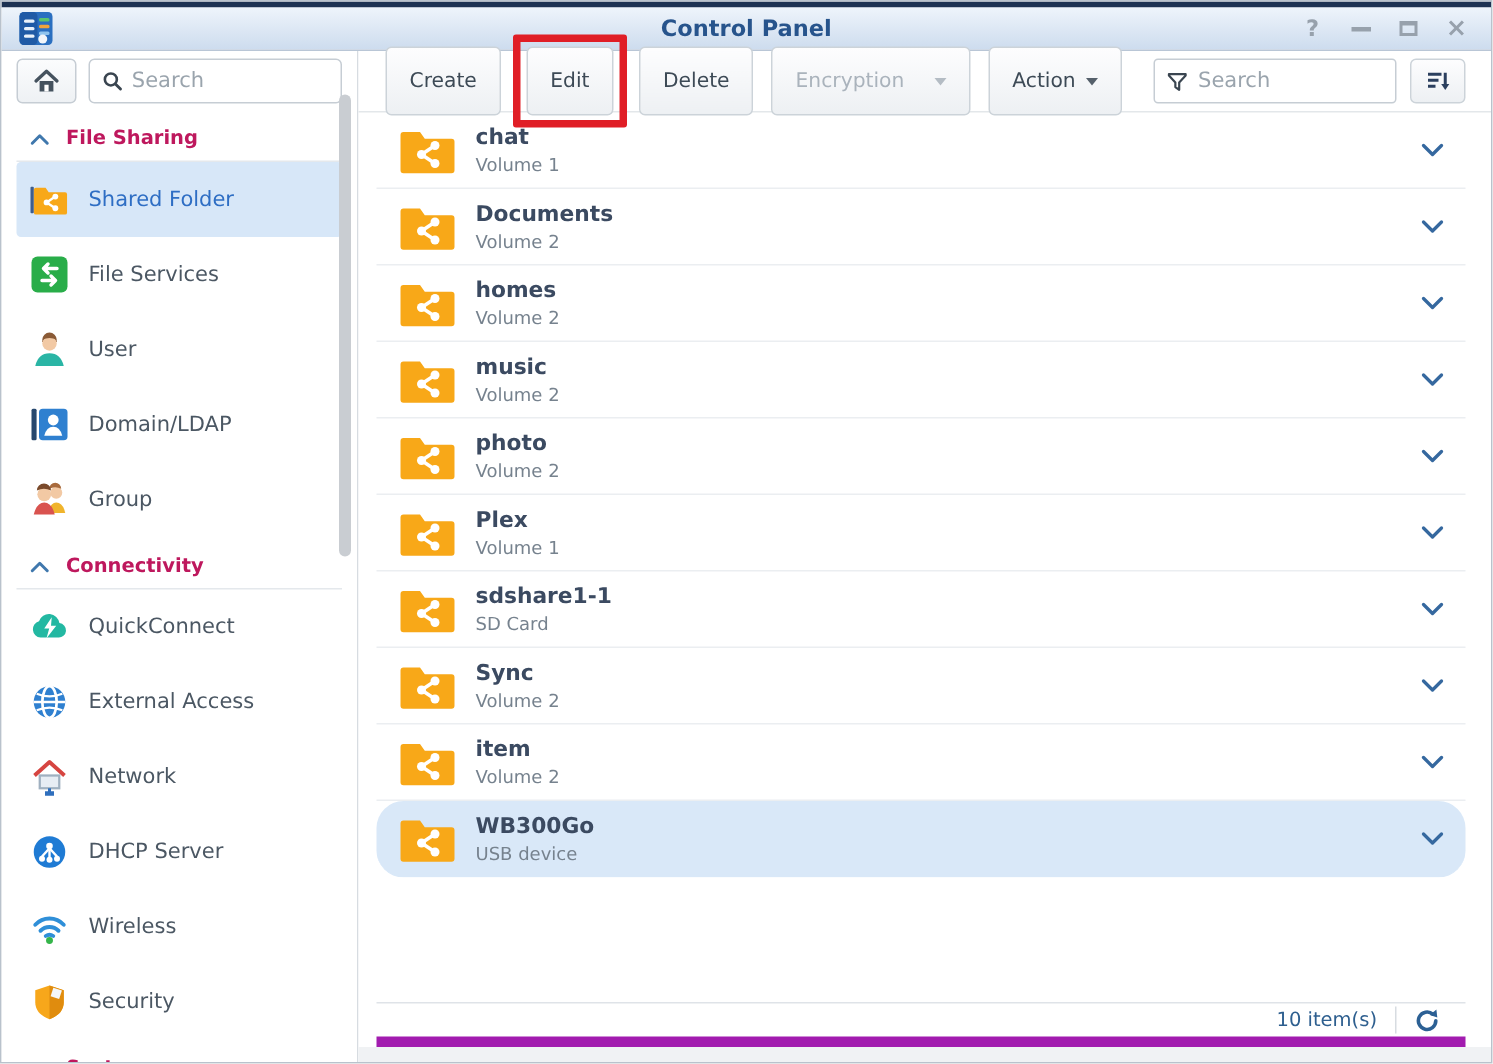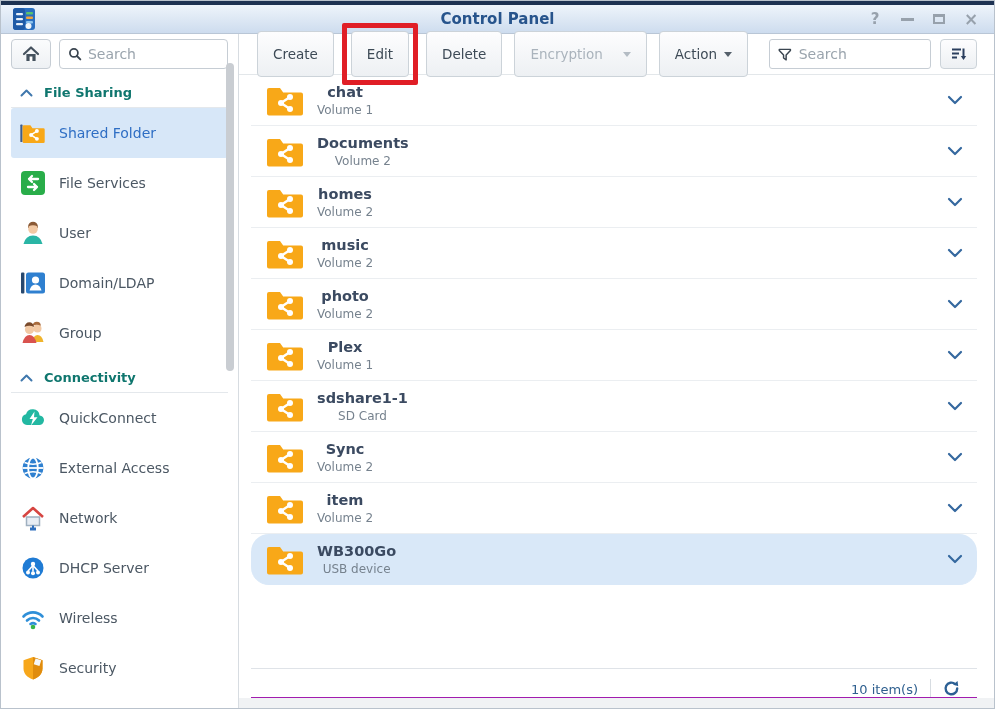--- a/index.html
+++ b/index.html
@@ -42,21 +42,21 @@
     flex:1; height:30px; border:1px solid #c6cdd4; border-radius:4px; background:#fff;
     display:flex; align-items:center; padding:0 8px; gap:6px;
   }
   .side-search input {
     border:none; outline:none; width:100%; font-size:14px;
     font-family:inherit; color:#3c4856; background:transparent;
   }
   .side-search input::placeholder { color:#9aa4ad; }
   .section-head {
     display:flex; align-items:center; gap:11px; padding:12px 0 7px 19px;
-    font-size:13px; font-weight:bold; color:#0f766e; cursor:pointer;
+    font-size:13px; font-weight:bold; color:#be185d; cursor:pointer;
   }
   .section-rule { border-bottom:1px solid #e4e8ec; margin:0 10px 0 10px; }
   .side-item {
     display:flex; align-items:center; gap:13px;
     height:50px; margin:0 10px; padding-left:9px; border-radius:3px;
     font-size:14px; color:#4b5763; cursor:pointer;
   }
   .side-item.selected { background:#d7e7f8; color:#2e6ec4; }
   .side-item .ico { width:26px; height:26px; flex:none; }
   .side-scroll-thumb {
@@ -91,28 +91,28 @@
     border:1px solid #ccd3d9; border-radius:4px; display:flex; align-items:center; justify-content:center; cursor:pointer;
   }
   
   .list { flex:1; padding:0 17px 0 12px; overflow:hidden; border-top:1px solid #e3e7ea; }
   .frow {
     height:51px; display:flex; align-items:center; padding:0 10px 0 14px;
     border-bottom:1px solid #ebeef1; cursor:pointer;
   }
   .frow.selected { background:#d9e8f8; border-bottom-color:#d9e8f8;border-radius:18px; }
   .frow .ficon { width:40px; height:36px; flex:none; margin-right:12px; }
-  .ftext { display:flex; flex-direction:column; justify-content:center; gap:2px;text-align:center; }
+  .ftext { display:flex; flex-direction:column; justify-content:center; gap:2px; }
   .fname { font-size:14.5px; font-weight:bold; color:#3b4a61; line-height:17px; }
   .fsub  { font-size:12px; color:#76828e; line-height:14px; }
   .frow .vchev { margin-left:auto; padding:4px; cursor:pointer; display:flex; }
   
   .statusbar {
-    flex:none; border-top:1px solid #dfe3e8; border-bottom:1px solid #a21caf;
-    height:30px; display:flex; align-items:flex-end; justify-content:flex-end;
+    flex:none; border-top:1px solid #dfe3e8; border-bottom:7px solid #a21caf;
+    height:30px; display:flex; align-items:center; justify-content:flex-end;
     padding:0 17px; gap:12px; margin:0 17px 0 12px;
   }
   .status-count { font-size:13px; color:#2e5f8f; }
   .status-vr { width:1px; height:18px; background:#d7dce1; }
   .refresh-btn { display:flex; align-items:center; cursor:pointer; }
   .window-foot { height:11px; background:#f0f2f4; }
   svg { display:block; }
 </style>
 </head>
 <body>

